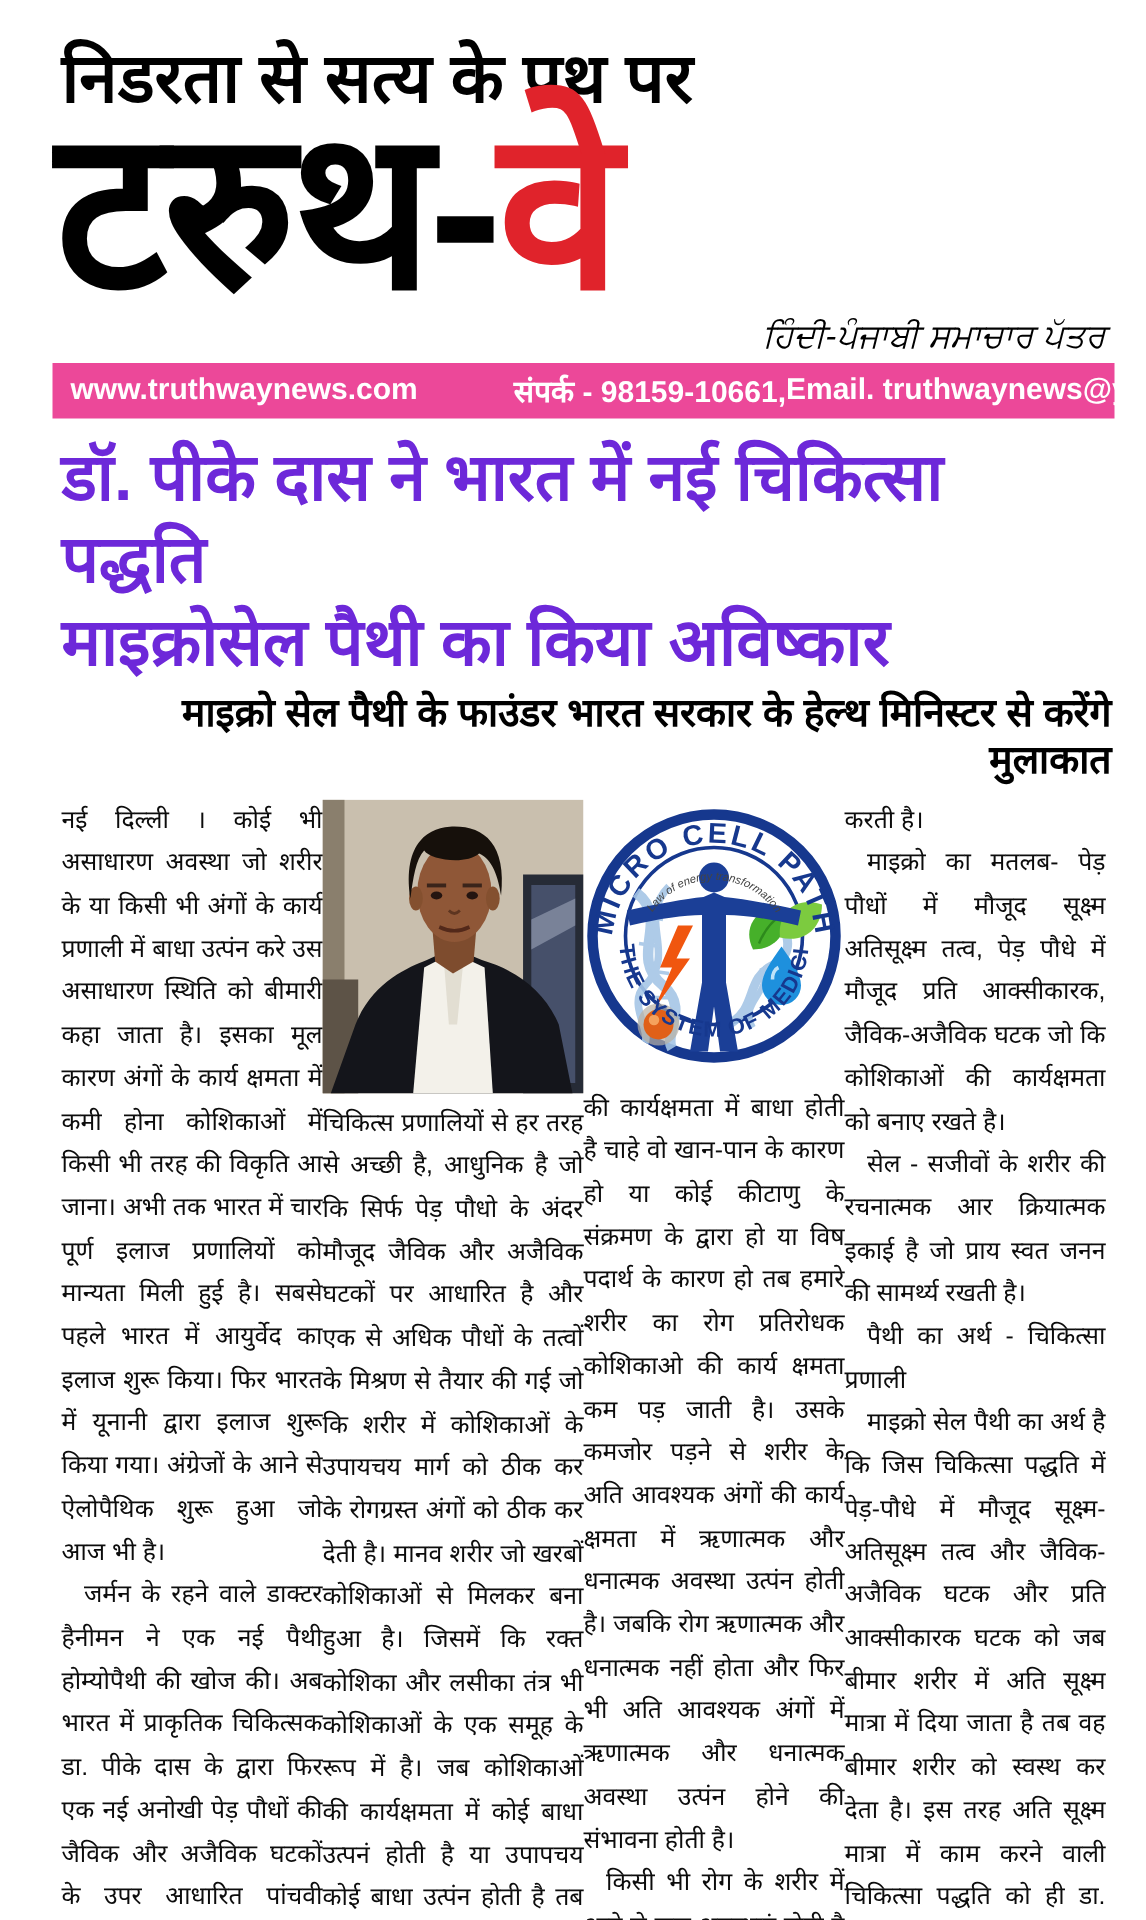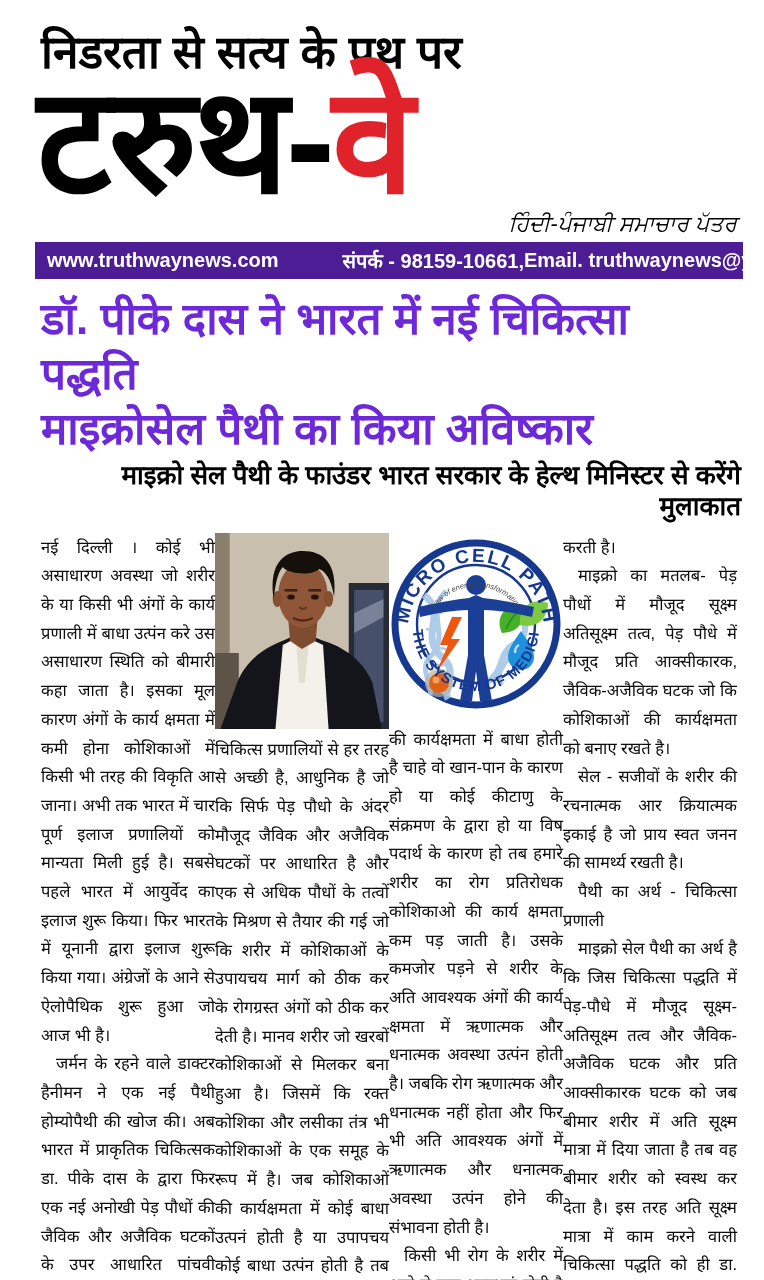--- a/index.html
+++ b/index.html
@@ -22,21 +22,21 @@
   }
   .title .red{color:#e0232b;}
   .date-row{
     display:flex;align-items:baseline;margin-top:-6px;padding:0 6px;
   }
   .dateline{font-size:21px;font-weight:bold;color:#000;margin-left:250px;white-space:nowrap;}
   .edition{font-size:22px;color:#000000;margin-left:auto;white-space:nowrap;font-style:italic;}
 
   
   .contact-bar{
-    background:#4c1d95;color:#fff;font-weight:bold;font-size:20px;
+    background:#ec4899;color:#fff;font-weight:bold;font-size:20px;
     display:flex;align-items:center;padding:5px 12px;margin-top:5px;
     white-space:nowrap;
   }
   .contact-bar .phone{margin-left:64px;}
   .contact-bar .email{margin-left:auto;}
 
   
   .headline{
     text-align:left;font-size:44px;font-weight:800;line-height:1.25;
     margin:12px 6px 4px;color:#6d28d9;

